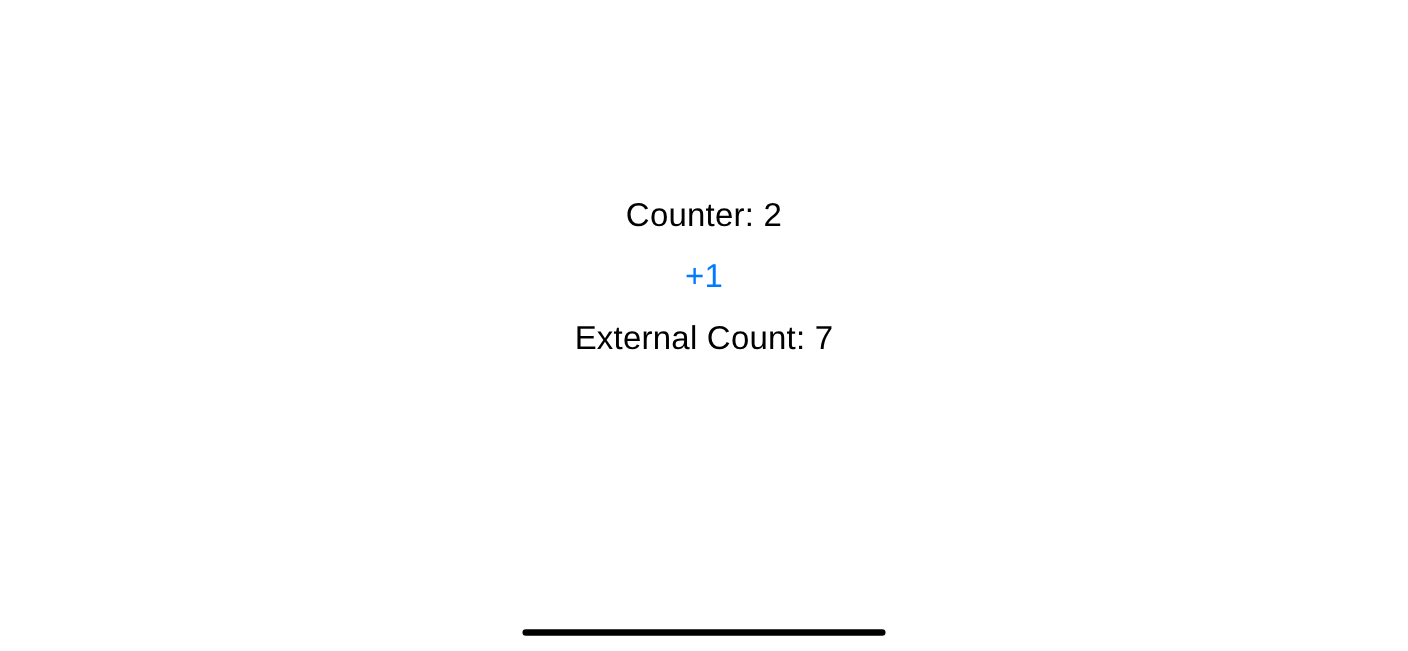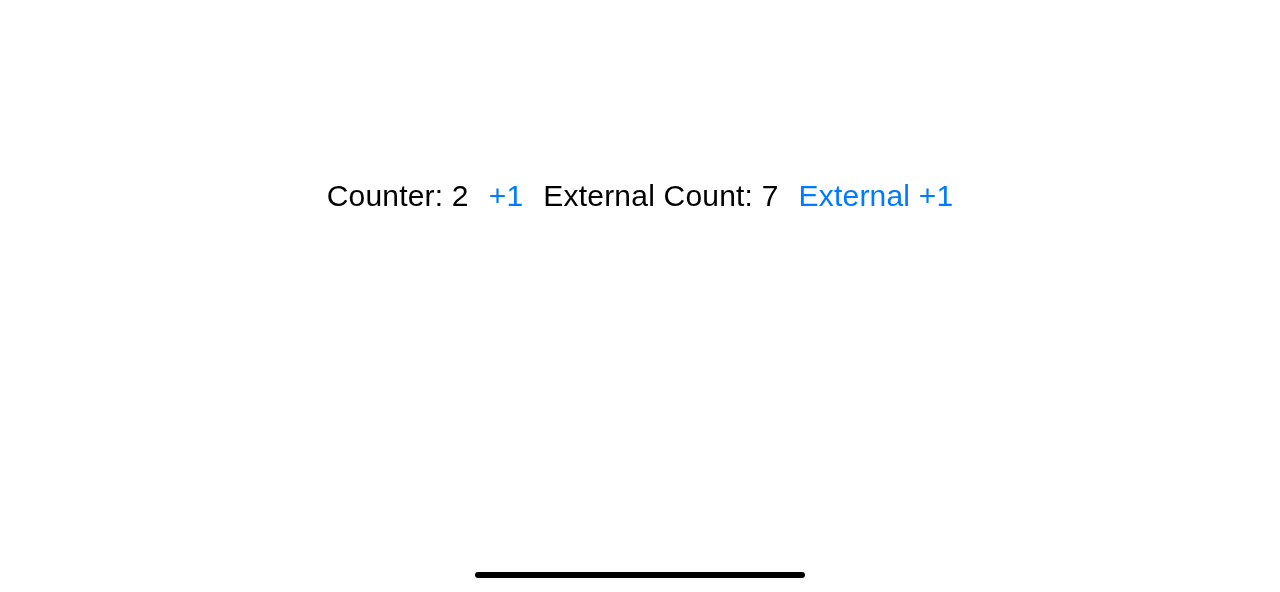--- a/index.html
+++ b/index.html
@@ -14,21 +14,21 @@
       font-family: -apple-system, BlinkMacSystemFont, "SF Pro Text", "Helvetica Neue", Arial, sans-serif;
       position: relative;
       overflow: hidden;
     }
     .content-stack {
       position: absolute;
       left: 50%;
       top: 178px;
       transform: translateX(-50%);
       display: flex;
-      flex-direction: row;
+      flex-direction: column;
       align-items: center;
       gap: 20px;
     }
     .label-text {
       font-size: 30px;
       color: #000000;
       letter-spacing: 0.2px;
       white-space: nowrap;
       line-height: 1.2;
     }
@@ -51,16 +51,15 @@
       border-radius: 3px;
     }
   </style>
 </head>
 <body>
 
 <div class="content-stack">
   <div class="label-text">Counter: 2</div>
   <div class="button-text">+1</div>
   <div class="label-text">External Count: 7</div>
-  <div class="button-text">External +1</div>
 </div>
 
 <div class="home-indicator"></div>
 
 </body></html>

